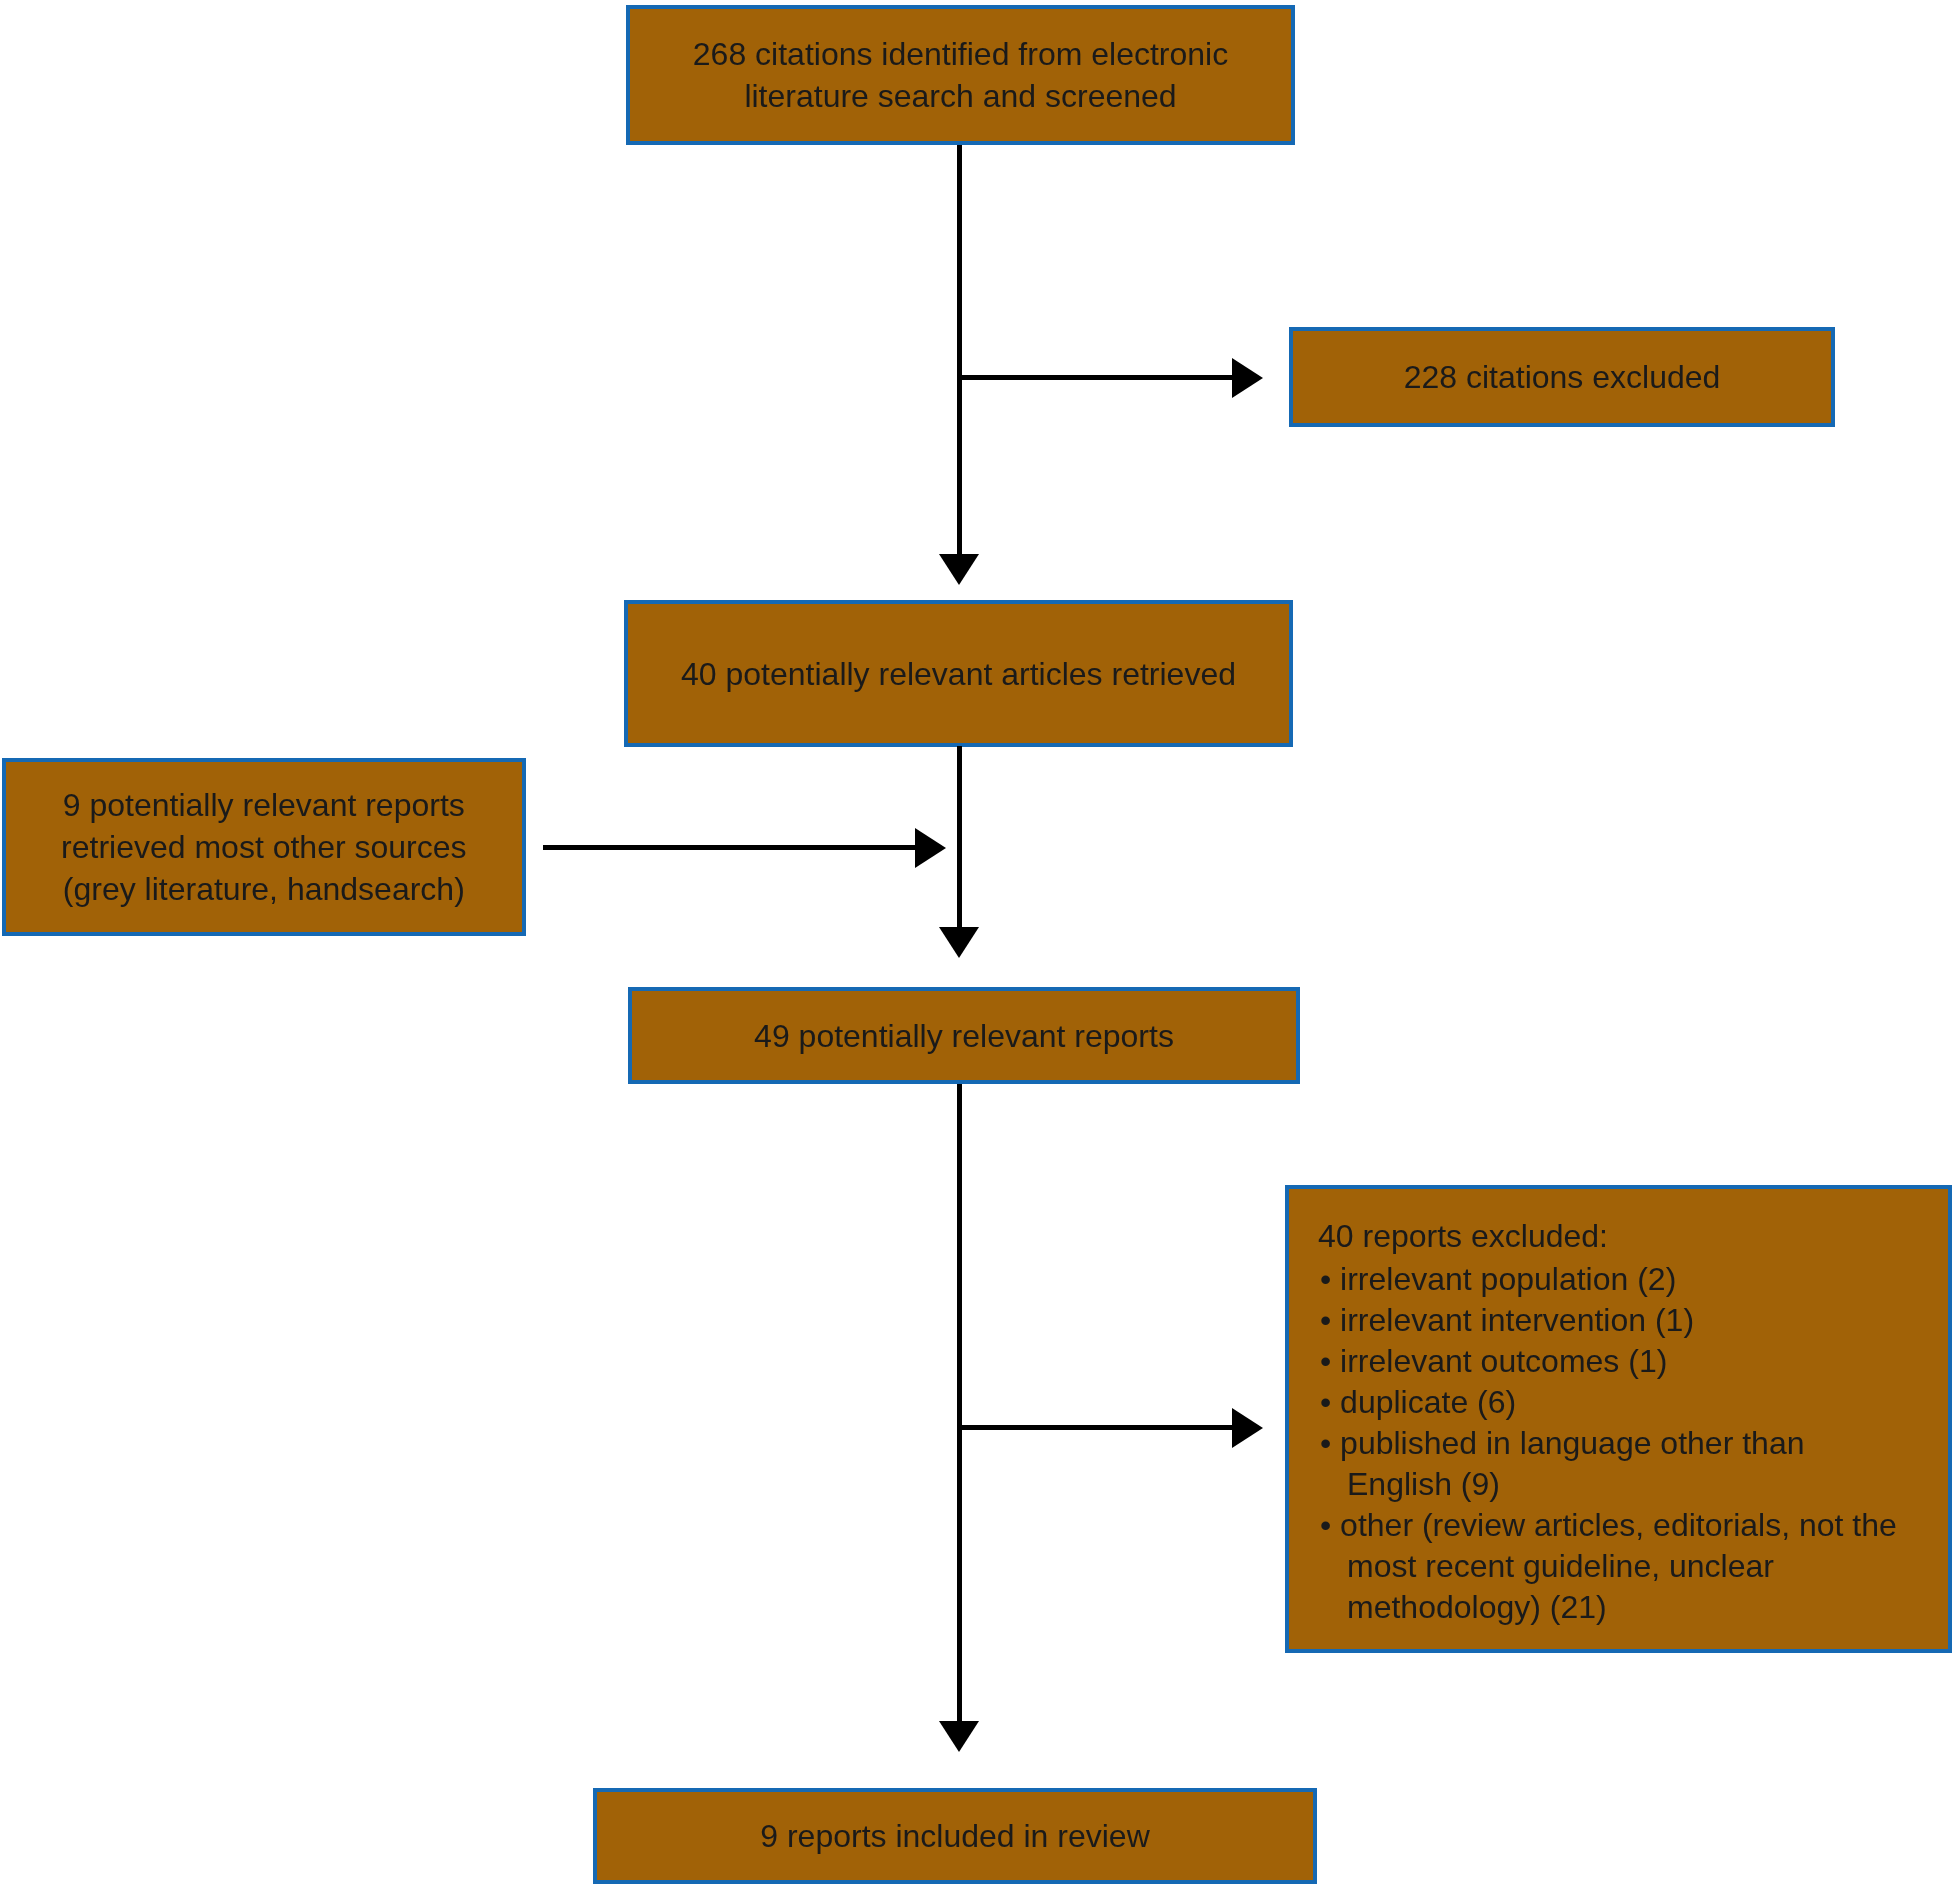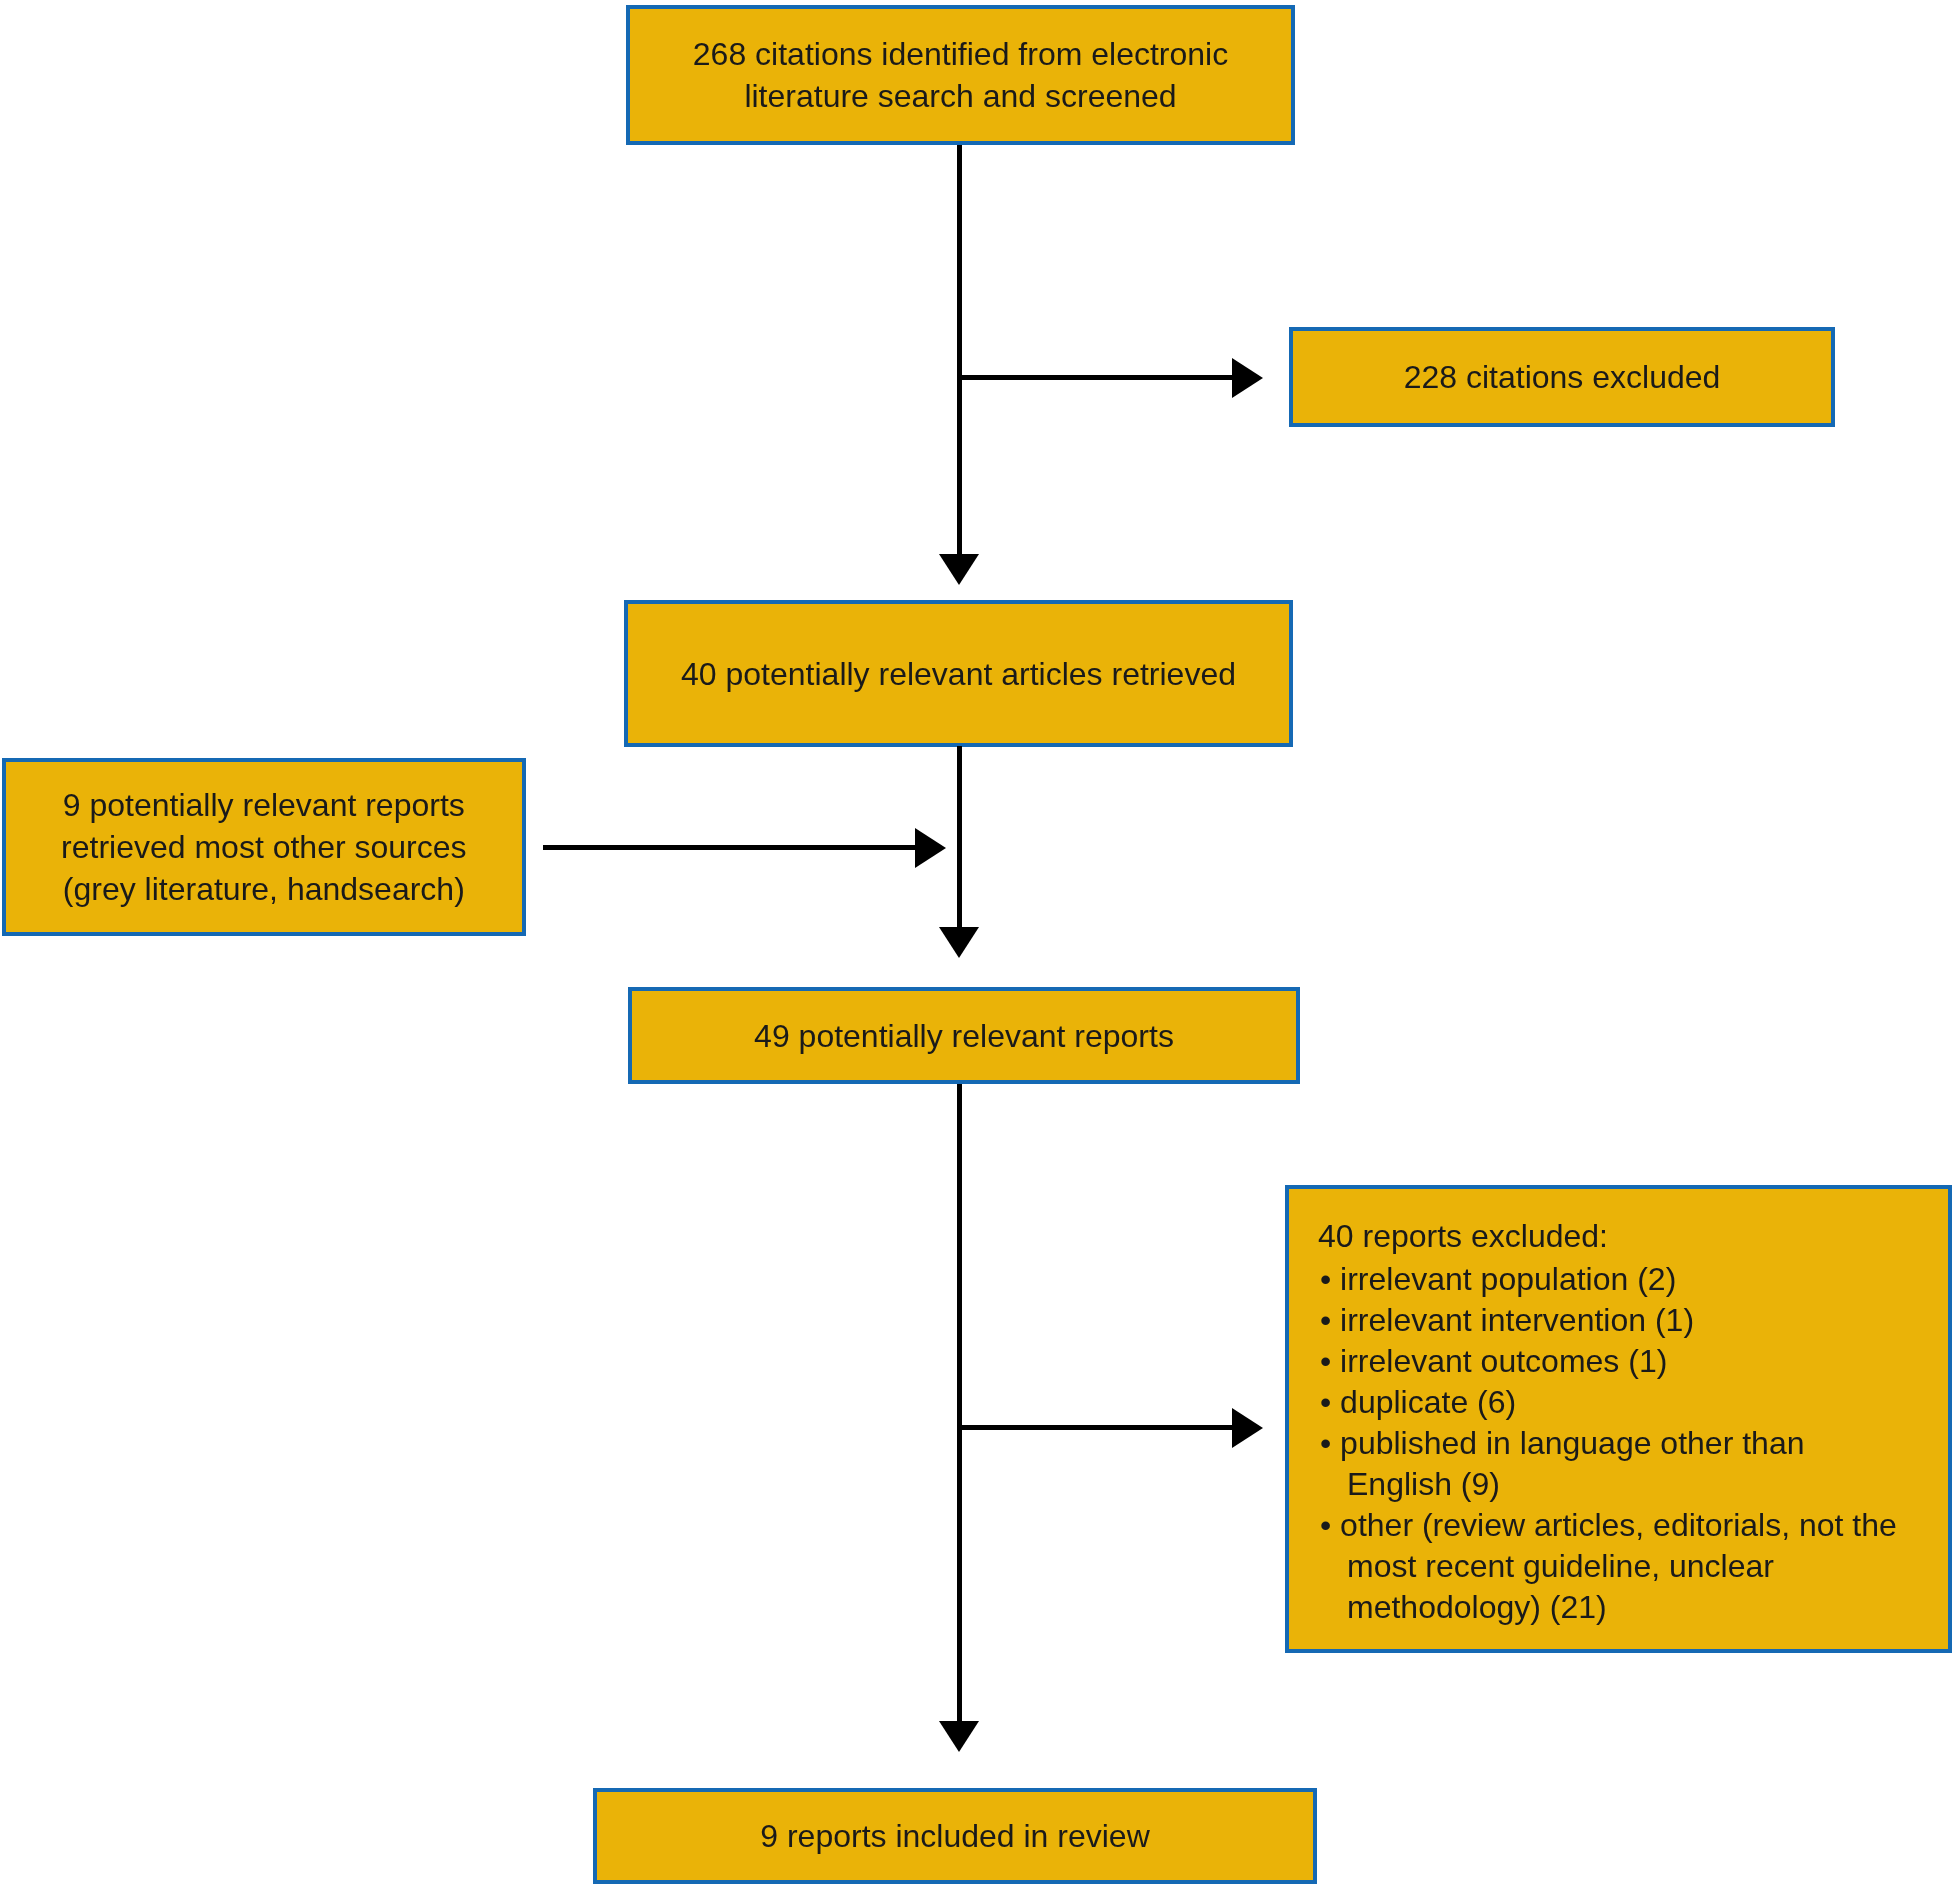--- a/index.html
+++ b/index.html
@@ -8,21 +8,21 @@
     width: 1955px;
     height: 1890px;
     background: #ffffff;
     font-family: "Liberation Sans", sans-serif;
     color: #1a1a1a;
   }
   .fbox {
     position: absolute;
     box-sizing: border-box;
     border: 4.5px solid #1569b4;
-    background: #eab308;
+    background: #a16207;
     font-size: 32px;
     line-height: 42px;
     display: flex;
     flex-direction: column;
     justify-content: center;
     align-items: center;
     text-align: center;
   }
   .fbox .line { width: 100%; }
 

